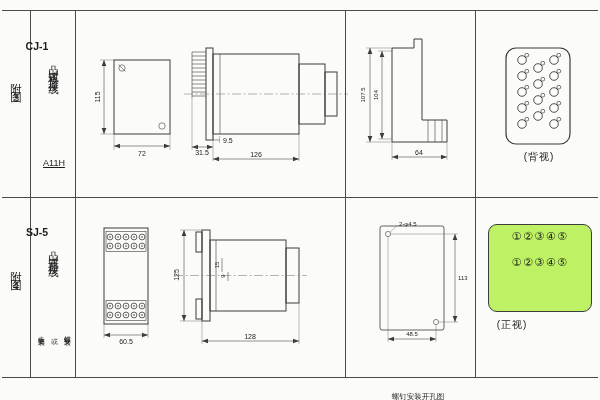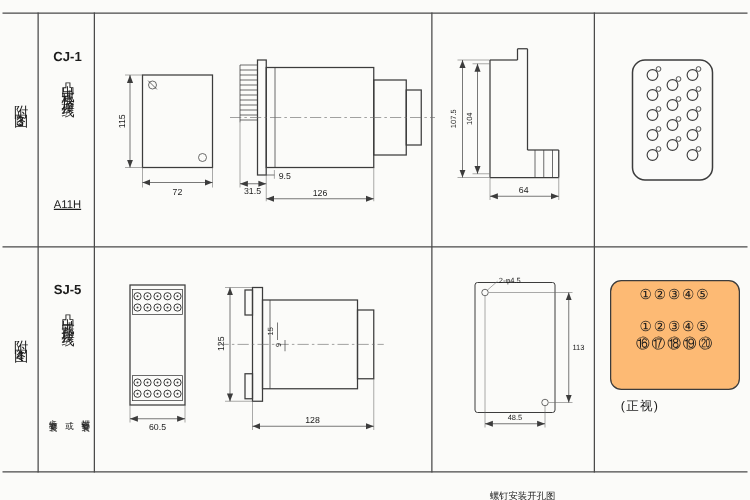--- a/index.html
+++ b/index.html
@@ -3,21 +3,21 @@
 <meta charset="utf-8">
 <style>
   html,body{margin:0;padding:0;background:#fbfbf9;}
   .page{position:relative;width:600px;height:400px;background:#fbfbf9;
         font-family:"Liberation Sans","DejaVu Sans",sans-serif;color:#1c1c1c;overflow:hidden;}
   .hline{position:absolute;left:2px;right:2px;height:0;border-top:1px solid #4a4a4a;}
   .vline{position:absolute;top:10px;width:0;height:368px;border-left:1px solid #4a4a4a;}
   .vtext{writing-mode:vertical-rl;text-orientation:upright;}
   .fig-index{position:absolute;left:2px;width:27px;display:flex;justify-content:center;
              font-size:11.5px;letter-spacing:9px;}
-  .model{position:absolute;left:33px;width:42px;text-align:center;font-size:10.5px;font-weight:bold;}
+  .model{position:absolute;left:16px;width:42px;text-align:center;font-size:10.5px;font-weight:bold;}
   .desc{position:absolute;left:33px;width:42px;display:flex;justify-content:center;
         font-size:10.5px;letter-spacing:3px;}
   .code{position:absolute;left:33px;width:42px;text-align:center;font-size:9px;text-decoration:underline;}
   .mount{position:absolute;left:33px;width:42px;display:flex;justify-content:center;
          align-items:center;gap:3px;font-size:6.8px;}
   .mount .vtext{letter-spacing:1px;}
   .view-label{position:absolute;text-align:center;font-size:10px;letter-spacing:1px;}
   .caption{position:absolute;text-align:center;font-size:7.5px;margin-top:43px;}
   svg.draw{position:absolute;overflow:visible;}
   .out{fill:none;stroke:#3c3c3c;stroke-width:1;}
@@ -25,21 +25,21 @@
   .dim{stroke:#3c3c3c;stroke-width:.55;fill:none;}
   .ext{stroke:#6a6a6a;stroke-width:.45;fill:none;}
   .cl{stroke:#6a6a6a;stroke-width:.5;stroke-dasharray:9 2.5 2 2.5;}
   text{font-size:7px;fill:#1c1c1c;font-family:"Liberation Sans","DejaVu Sans",sans-serif;}
   text.sm{font-size:6px;}
   .t-big{fill:#fbfbf9;stroke:#3c3c3c;stroke-width:.9;}
   .t-small{fill:#fbfbf9;stroke:#3c3c3c;stroke-width:.7;}
   .screw{fill:none;stroke:#3c3c3c;stroke-width:.8;}
   .screwdot{fill:#3c3c3c;}
   .tblock{position:absolute;border:1.2px solid #3c3c3c;border-radius:9px;text-align:center;
-          box-sizing:border-box;padding-top:5px;background:#fdba74;}
+          box-sizing:border-box;padding-top:5px;background:#bef264;}
   .trow{font-size:11px;letter-spacing:1.5px;line-height:13.5px;white-space:nowrap;}
   .trow-gap{height:12px;}
 </style>
 </head>
 <body>
 
 <div class="page">
 
   <svg width="0" height="0" style="position:absolute">
     <defs>
@@ -171,20 +171,21 @@
         <circle cx="44" cy="24" r="4.3" class="t-big"></circle>
         <circle cx="48.8" cy="19.2" r="1.9" class="t-small"></circle>
         <circle cx="44" cy="40" r="4.3" class="t-big"></circle>
         <circle cx="48.8" cy="35.2" r="1.9" class="t-small"></circle>
         <circle cx="44" cy="56" r="4.3" class="t-big"></circle>
         <circle cx="48.8" cy="51.2" r="1.9" class="t-small"></circle>
         <circle cx="44" cy="72" r="4.3" class="t-big"></circle>
         <circle cx="48.8" cy="67.2" r="1.9" class="t-small"></circle>
       </g>
   </svg>
+  <div class="view-label" style="left:494px;top:150px;width:90px">(背视)</div>
 
   <div class="fig-index" style="top:262px">
     <span class="vtext">附图4</span>
   </div>
   <div class="model" style="top:226px">SJ-5</div>
   <div class="desc" style="top:243px">
     <span class="vtext">凸出式前接线</span>
   </div>
   <div class="mount" style="top:330px">
     <span class="vtext">卡轨安装</span>
@@ -294,17 +295,16 @@
       <line class="dim" x1="22" y1="121" x2="70" y2="121" marker-start="url(#arr)" marker-end="url(#arr)"></line>
       <text x="46" y="118" text-anchor="middle" class="sm">48.5</text>
     </g>
   </svg>
   <div class="caption" style="left:362px;top:349px;width:112px">螺钉安装开孔图</div>
 
   <div class="tblock" style="left:488px;top:224px;width:104px;height:88px">
     <div class="trow">①②③④⑤</div>
     <div class="trow-gap"></div>
     <div class="trow">①②③④⑤</div>
-    <div class="trow">⑯⑰⑱⑲⑳</div>
   </div>
   <div class="view-label" style="left:460px;top:318px;width:104px">(正视)</div>
 
 </div>
 
 </body></html>

